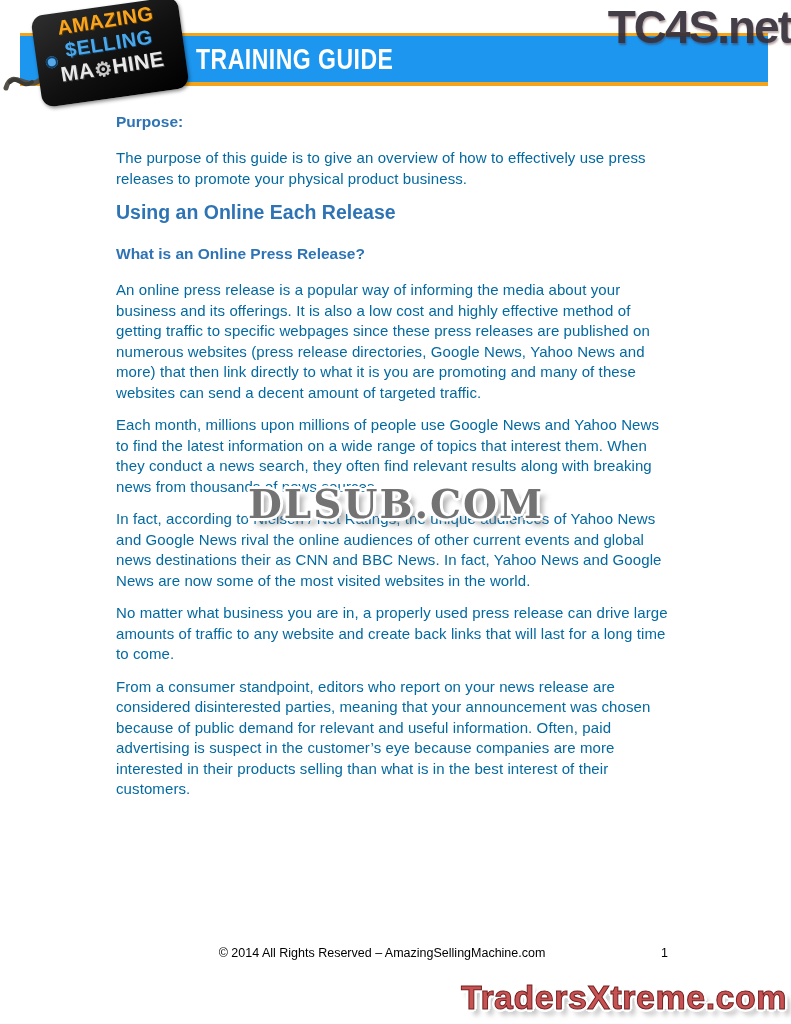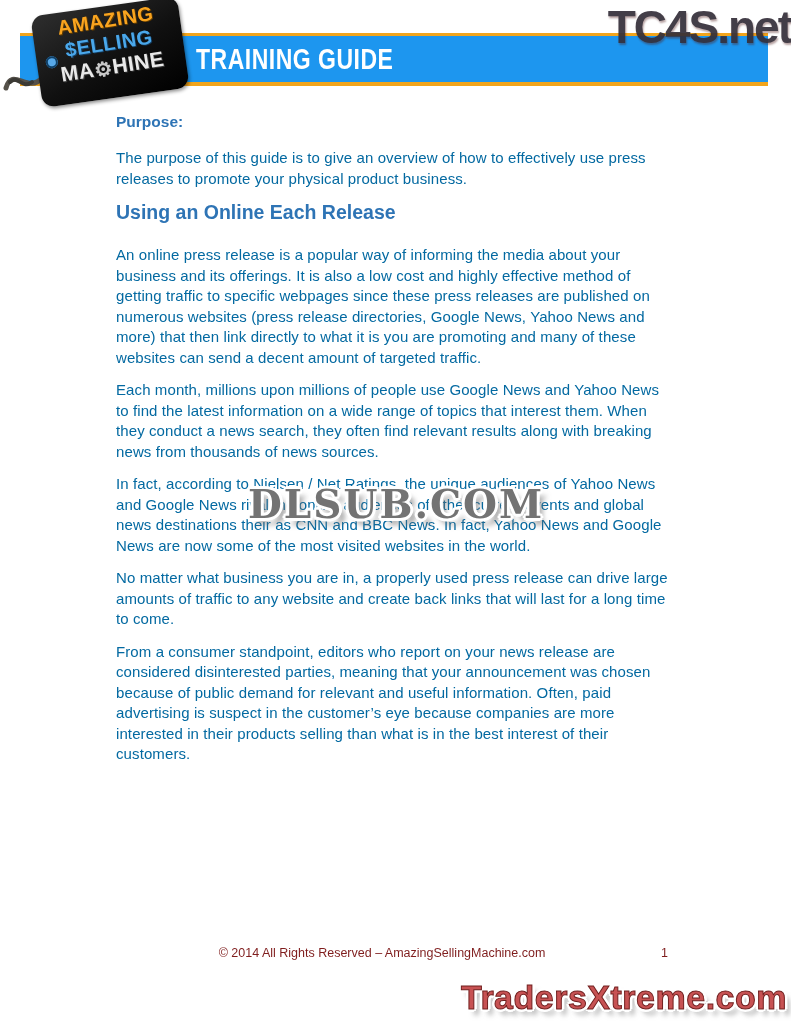--- a/index.html
+++ b/index.html
@@ -69,21 +69,21 @@
   .content{position:absolute;left:116px;top:113px;width:556px;}
   .content p{
     font-size:15px;color:#0369a1;line-height:20.5px;margin:0 0 12px;
     letter-spacing:0.1px;
   }
   .doc-h1{font-size:19.5px;font-weight:bold;color:#2e74b5;margin:6px 0 21px;}
   .doc-h2{font-size:15.5px;font-weight:bold;color:#2e74b5;margin:8px 0 17px;}
   .doc-h2.first{margin-top:0;}
 
   
-  .footer{position:absolute;left:116px;top:946px;width:556px;font-size:12.5px;color:#7f1d1d;}
+  .footer{position:absolute;left:116px;top:946px;width:556px;font-size:12.5px;color:#000000;}
   .footer-copy{text-align:center;padding-right:24px;}
   .page-num{position:absolute;right:4px;top:0;}
 </style>
 </head>
 <body>
 
 <div class="page">
 
   <div class="band"></div>
   <div class="banner-title">TRAINING GUIDE</div>
@@ -104,20 +104,21 @@
   </div>
 
   <div class="wm-top-right">TC4S.net</div>
 
   <div class="content">
     <div class="doc-h2 first">Purpose:</div>
     <p>The purpose of this guide is to give an overview of how to effectively use press releases to promote your physical product business.</p>
 
     <div class="doc-h1">Using an Online Each Release</div>
 
+    <div class="doc-h2">What is an Online Press Release?</div>
     <p>An online press release is a popular way of informing the media about your business and its offerings. It is also a low cost and highly effective method of getting traffic to specific webpages since these press releases are published on numerous websites (press release directories, Google News, Yahoo News and more) that then link directly to what it is you are promoting and many of these websites can send a decent amount of targeted traffic.</p>
 
     <p>Each month, millions upon millions of people use Google News and Yahoo News to find the latest information on a wide range of topics that interest them. When they conduct a news search, they often find relevant results along with breaking news from thousands of news sources.</p>
 
     <p>In fact, according to Nielsen / Net Ratings, the unique audiences of Yahoo News and Google News rival the online audiences of other current events and global news destinations their as CNN and BBC News. In fact, Yahoo News and Google News are now some of the most visited websites in the world.</p>
     <p>No matter what business you are in, a properly used press release can drive large amounts of traffic to any website and create back links that will last for a long time to come.</p>
     <p>From a consumer standpoint, editors who report on your news release are considered disinterested parties, meaning that your announcement was chosen because of public demand for relevant and useful information. Often, paid advertising is suspect in the customer’s eye because companies are more interested in their products selling than what is in the best interest of their customers.</p>
   </div>
 
   <div class="wm-center">DLSUB.COM</div>

